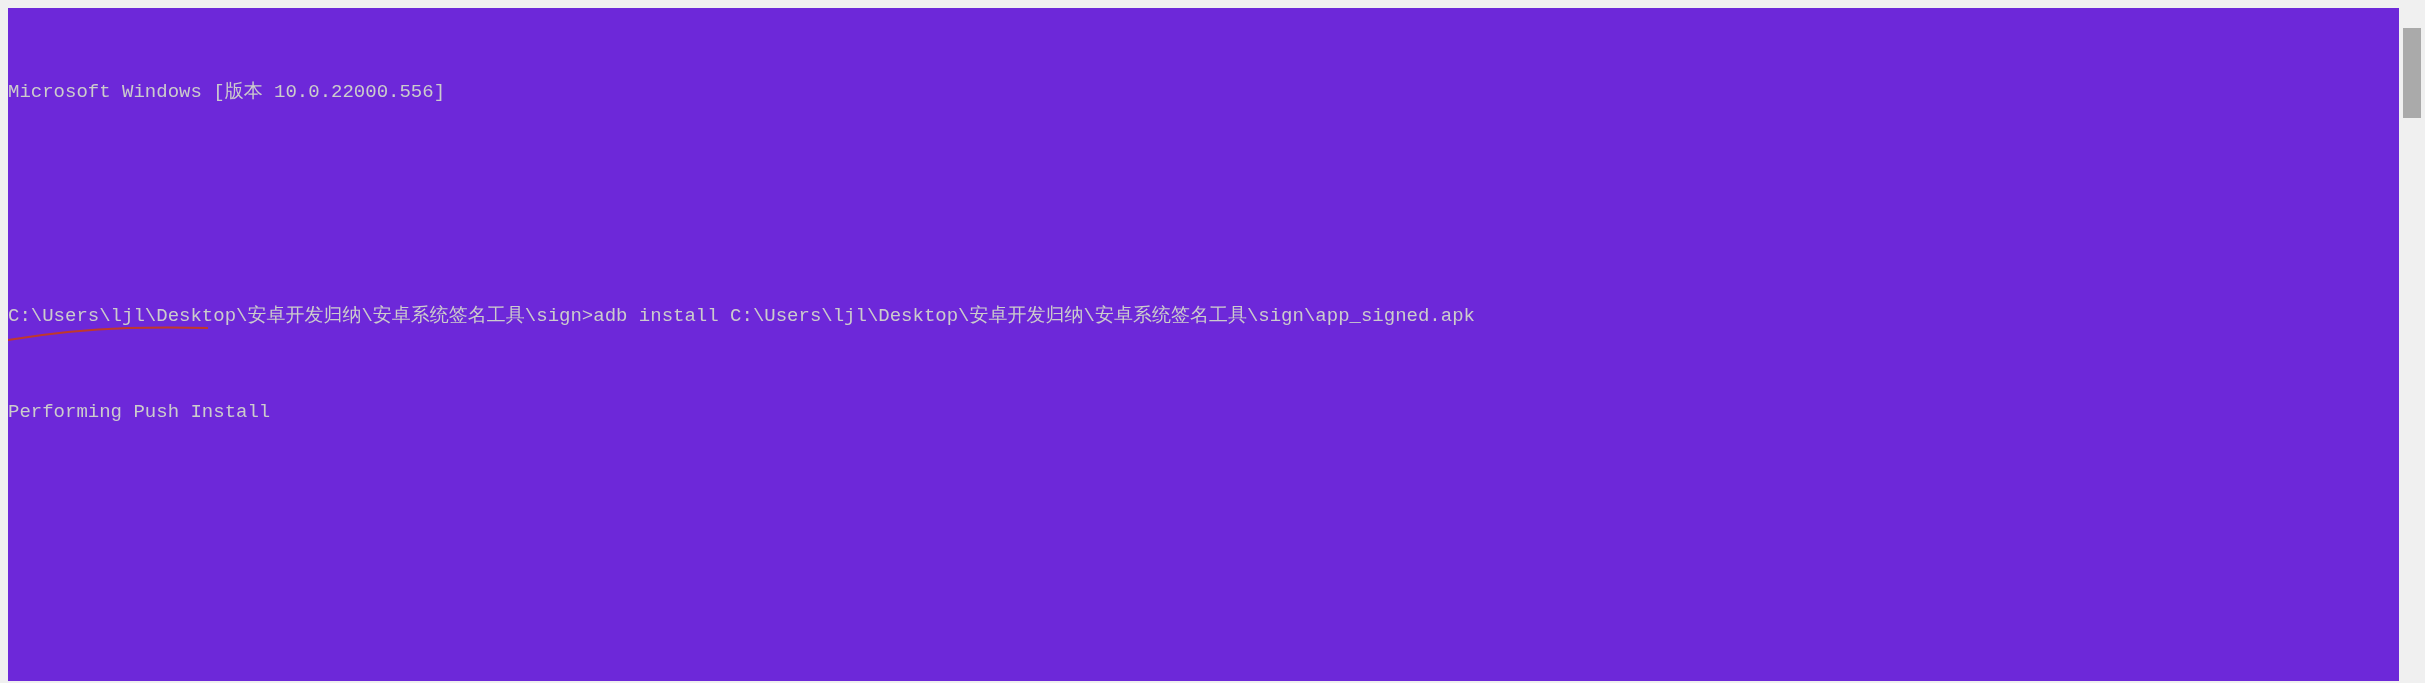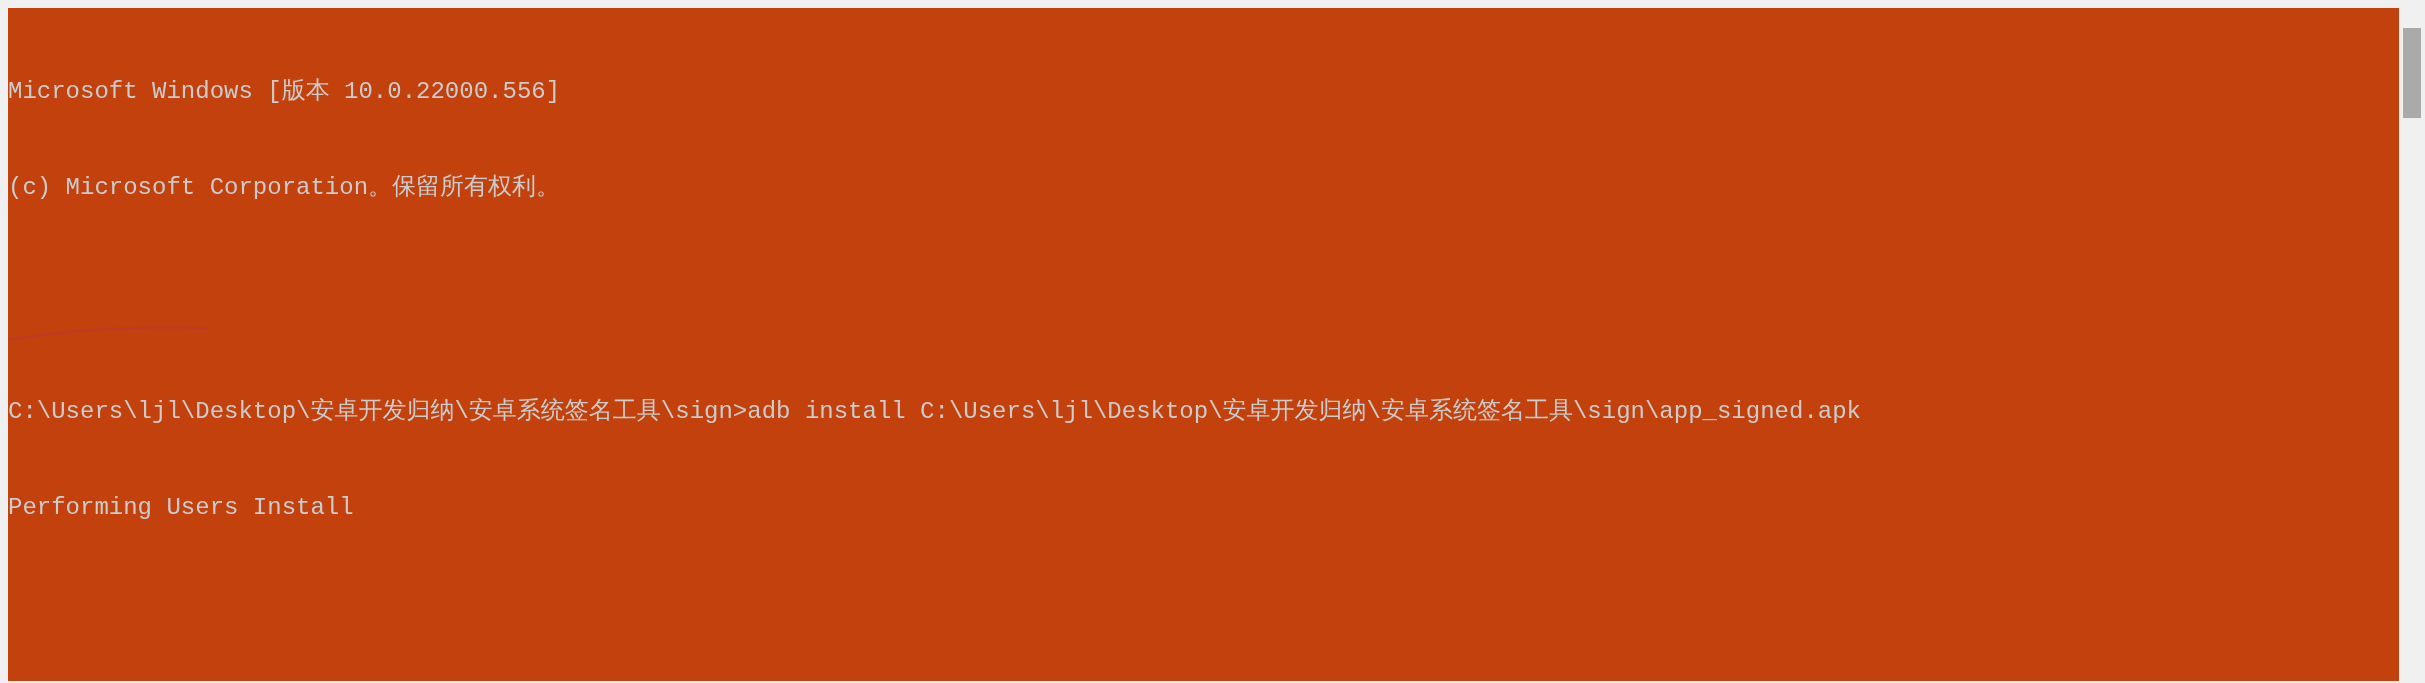--- a/index.html
+++ b/index.html
@@ -9,28 +9,28 @@
     }
     body {
       background: #f0f0f0;
       font-family: Consolas, "Courier New", monospace;
       width: 2425px;
       height: 683px;
       overflow: hidden;
       position: relative;
     }
     .terminal-window {
-      background: #c2410c;
+      background: #6d28d9;
       color: #cccccc;
       width: 2391px;
       height: 673px;
       margin-left: 8px;
       margin-top: 8px;
       padding: 4px 0 0 0;
-      font-size: 24px;
+      font-size: 19px;
       line-height: 32px;
       white-space: pre-wrap;
       word-break: break-all;
       position: relative;
       overflow: hidden;
     }
     .terminal-line {
       white-space: pre-wrap;
       word-break: break-all;
     }
@@ -62,25 +62,24 @@
     .underline-annotation svg {
       width: 100%;
       height: 100%;
     }
   </style>
 </head>
 <body>
 
 <div class="terminal-window">
   <div class="terminal-line">Microsoft Windows [版本 10.0.22000.556]</div>
-  <div class="terminal-line">(c) Microsoft Corporation。保留所有权利。</div>
   <div class="terminal-line"></div>
   <div class="terminal-line"></div>
   <div class="terminal-line">C:\Users\ljl\Desktop\安卓开发归纳\安卓系统签名工具\sign&gt;adb install C:\Users\ljl\Desktop\安卓开发归纳\安卓系统签名工具\sign\app_signed.apk</div>
-  <div class="terminal-line">Performing Users Install</div>
+  <div class="terminal-line">Performing Push Install</div>
   
   
   
   <div class="terminal-line"></div>
   
 </div>
 
 <div class="underline-annotation">
   <svg viewBox="0 0 200 18">
     <path d="M 0 14 Q 60 4 120 2 Q 160 1 200 2" stroke="#c0392b" stroke-width="2" fill="none" stroke-linecap="round"></path>

